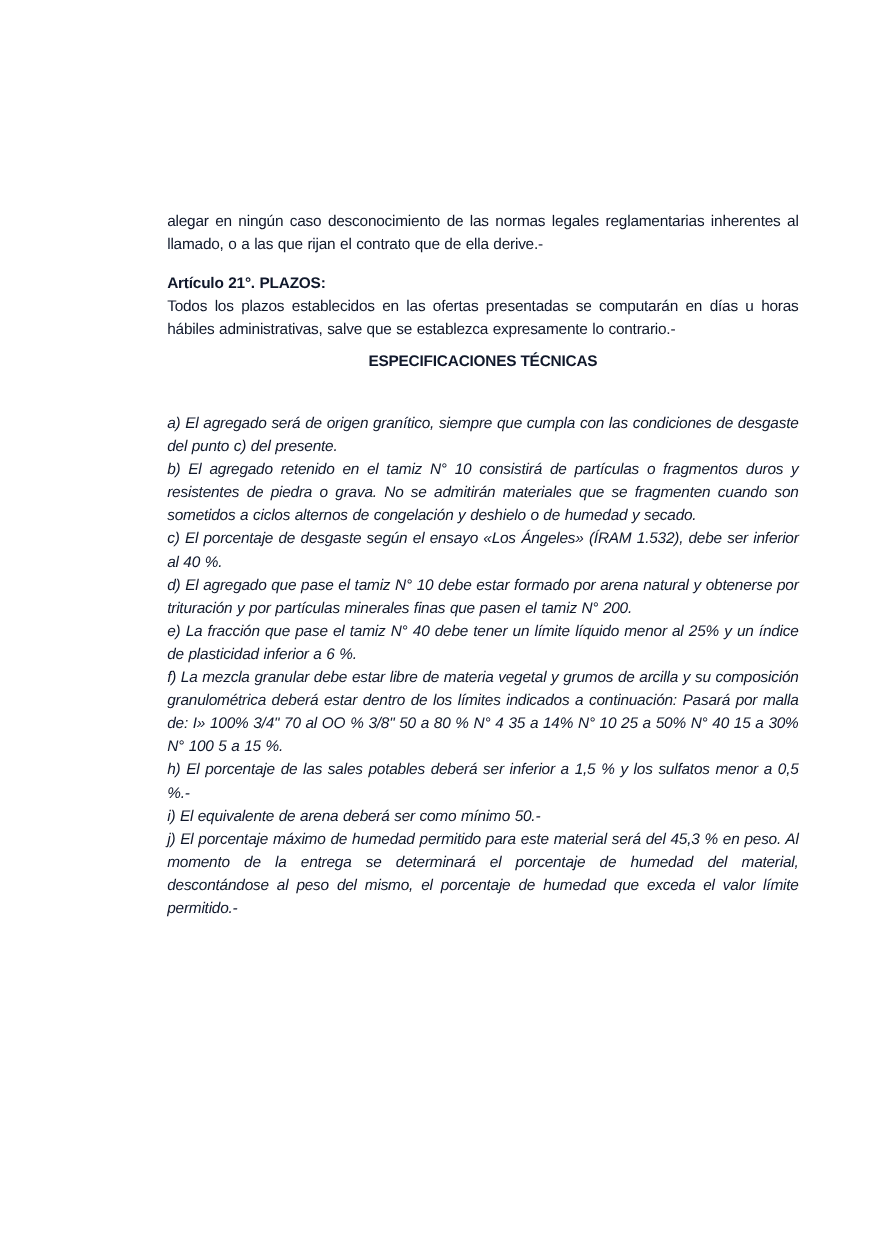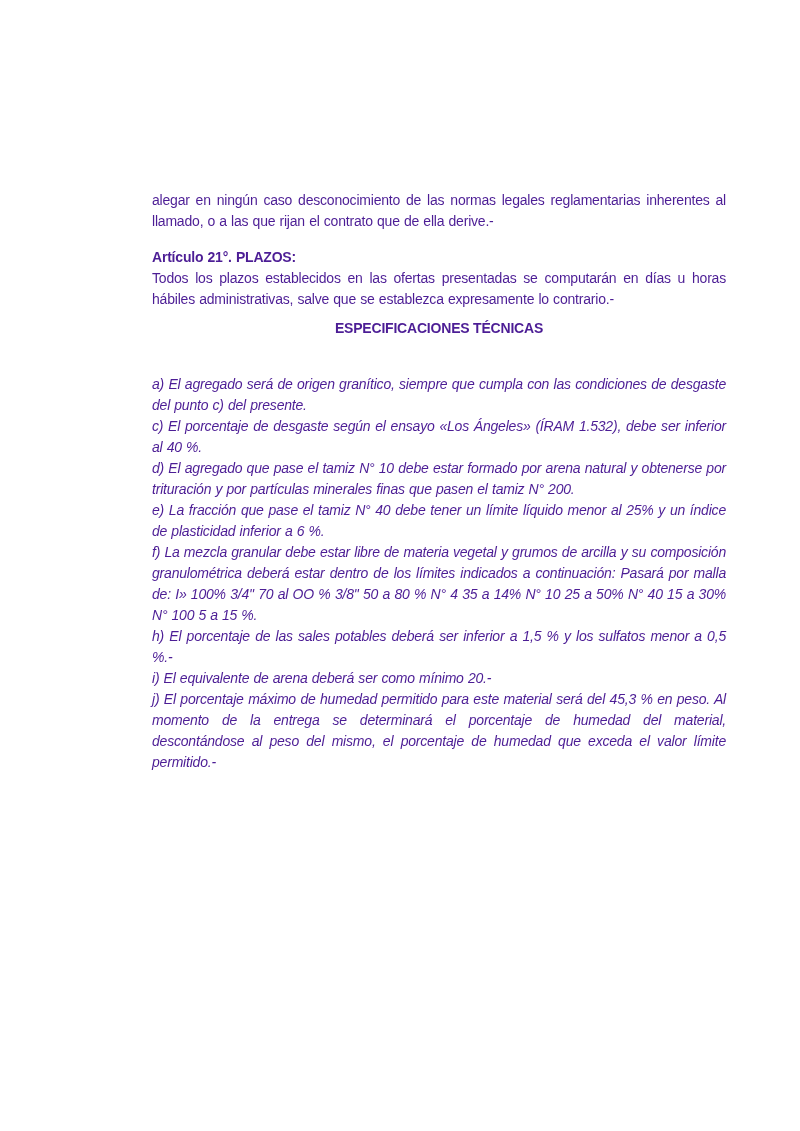--- a/index.html
+++ b/index.html
@@ -11,21 +11,21 @@
     position: relative;
     width: 800px;
     height: 1131px;
     margin: 0 auto;
     background: #ffffff;
     box-sizing: border-box;
     padding: 190px 74px 0 152px;
     font-family: "Liberation Sans", "DejaVu Sans", sans-serif;
     font-size: 14px;
     line-height: 21px;
-    color: #4c1d95;
+    color: #0f172a;
     overflow: hidden;
   }
   .para {
     margin: 0;
     text-align: justify;
     letter-spacing: -0.2px;
     word-spacing: 0.5px;
   }
   .article-block {
     margin-top: 15px;
@@ -56,22 +56,23 @@
 
   <div class="article-block">
     <p class="para bold">Artículo 21°. PLAZOS:</p>
     <p class="para">Todos los plazos establecidos en las ofertas presentadas se computarán en días u horas hábiles administrativas, salve que se establezca expresamente lo contrario.-</p>
   </div>
 
   <h2 class="section-heading">ESPECIFICACIONES TÉCNICAS</h2>
 
   <div class="spec-list">
     <p class="para">a) El agregado será de origen granítico, siempre que cumpla con las condiciones de desgaste del punto c) del presente.</p>
+    <p class="para">b) El agregado retenido en el tamiz N° 10 consistirá de partículas o fragmentos duros y resistentes de piedra o grava. No se admitirán materiales que se fragmenten cuando son sometidos a ciclos alternos de congelación y deshielo o de humedad y secado.</p>
     <p class="para">c) El porcentaje de desgaste según el ensayo «Los Ángeles» (ÍRAM 1.532), debe ser inferior al 40 %.</p>
     <p class="para">d) El agregado que pase el tamiz N° 10 debe estar formado por arena natural y obtenerse por trituración y por partículas minerales finas que pasen el tamiz N° 200.</p>
     <p class="para">e) La fracción que pase el tamiz N° 40 debe tener un límite líquido menor al 25% y un índice de plasticidad inferior a 6 %.</p>
     <p class="para">f) La mezcla granular debe estar libre de materia vegetal y grumos de arcilla y su composición granulométrica deberá estar dentro de los límites indicados a continuación: Pasará por malla de: I» 100% 3/4" 70 al OO % 3/8" 50 a 80 % N° 4 35 a 14% N° 10 25 a 50% N° 40 15 a 30% N° 100 5 a 15 %.</p>
     <p class="para">h) El porcentaje de las sales potables deberá ser inferior a 1,5 % y los sulfatos menor a 0,5 %.-</p>
-    <p class="para">i) El equivalente de arena deberá ser como mínimo 20.-</p>
+    <p class="para">i) El equivalente de arena deberá ser como mínimo 50.-</p>
     <p class="para">j) El porcentaje máximo de humedad permitido para este material será del 45,3 % en peso. Al momento de la entrega se determinará el porcentaje de humedad del material, descontándose al peso del mismo, el porcentaje de humedad que exceda el valor límite permitido.-</p>
   </div>
 
 </div>
 
 </body></html>

